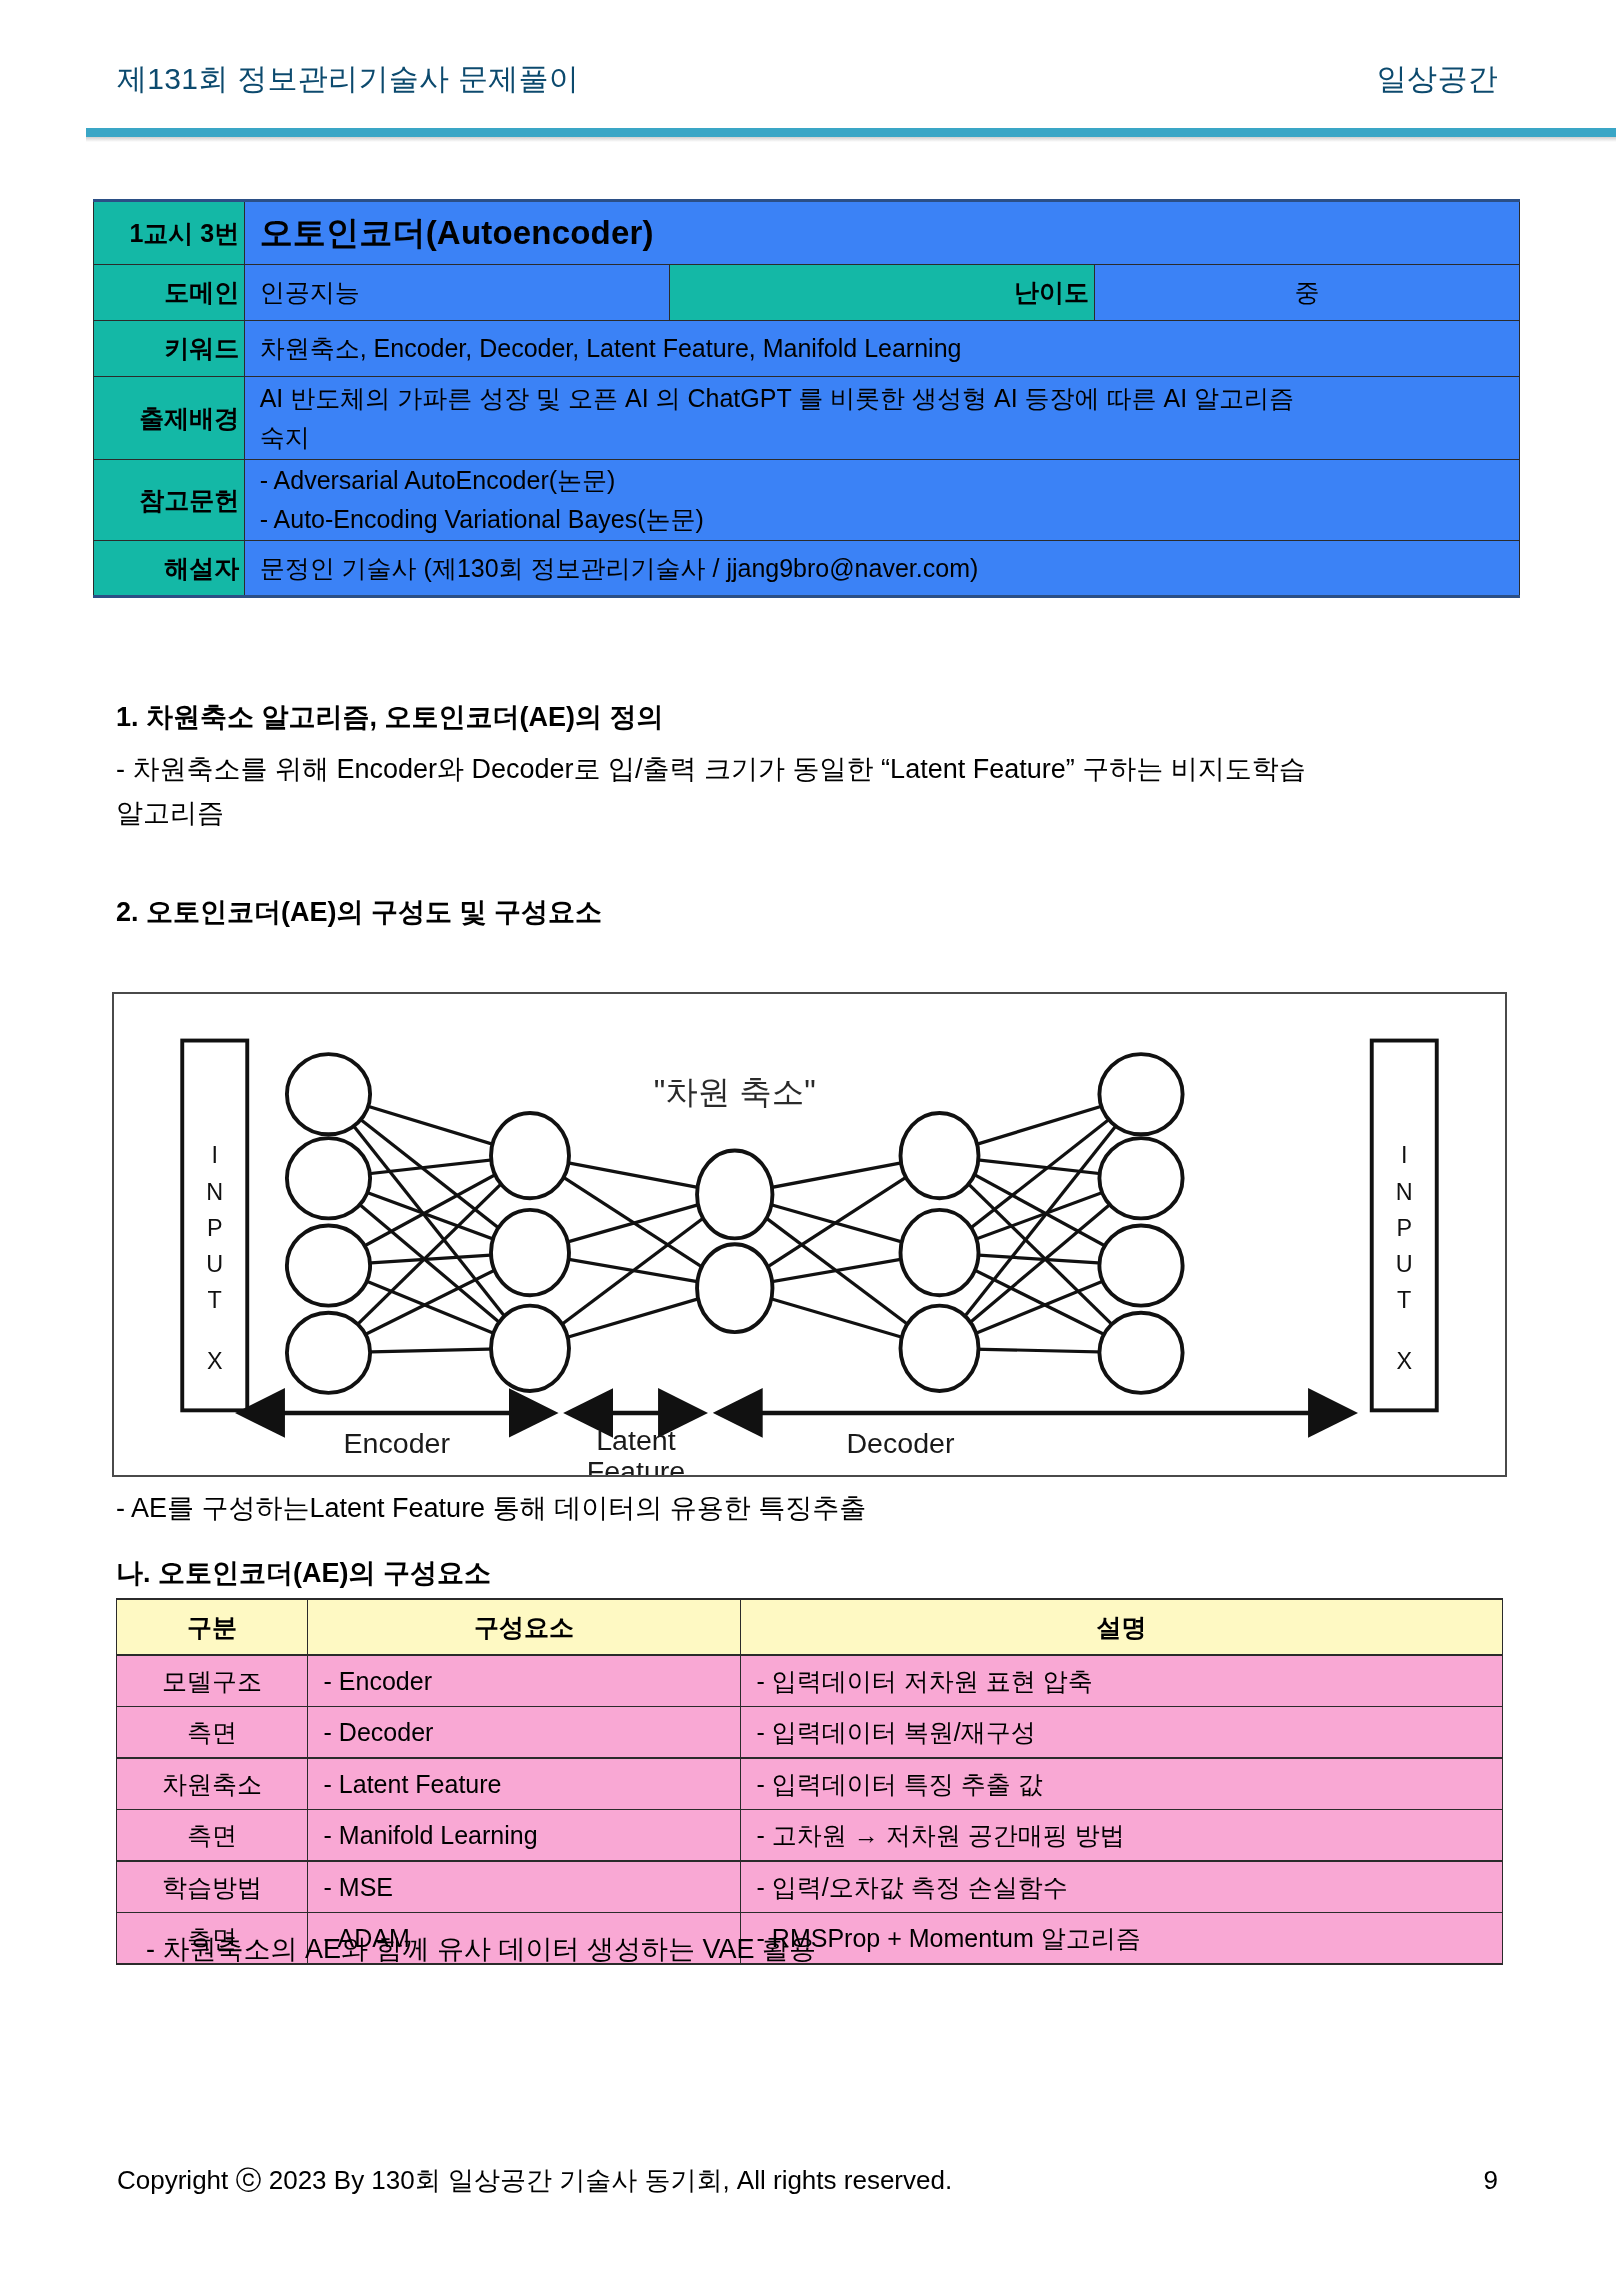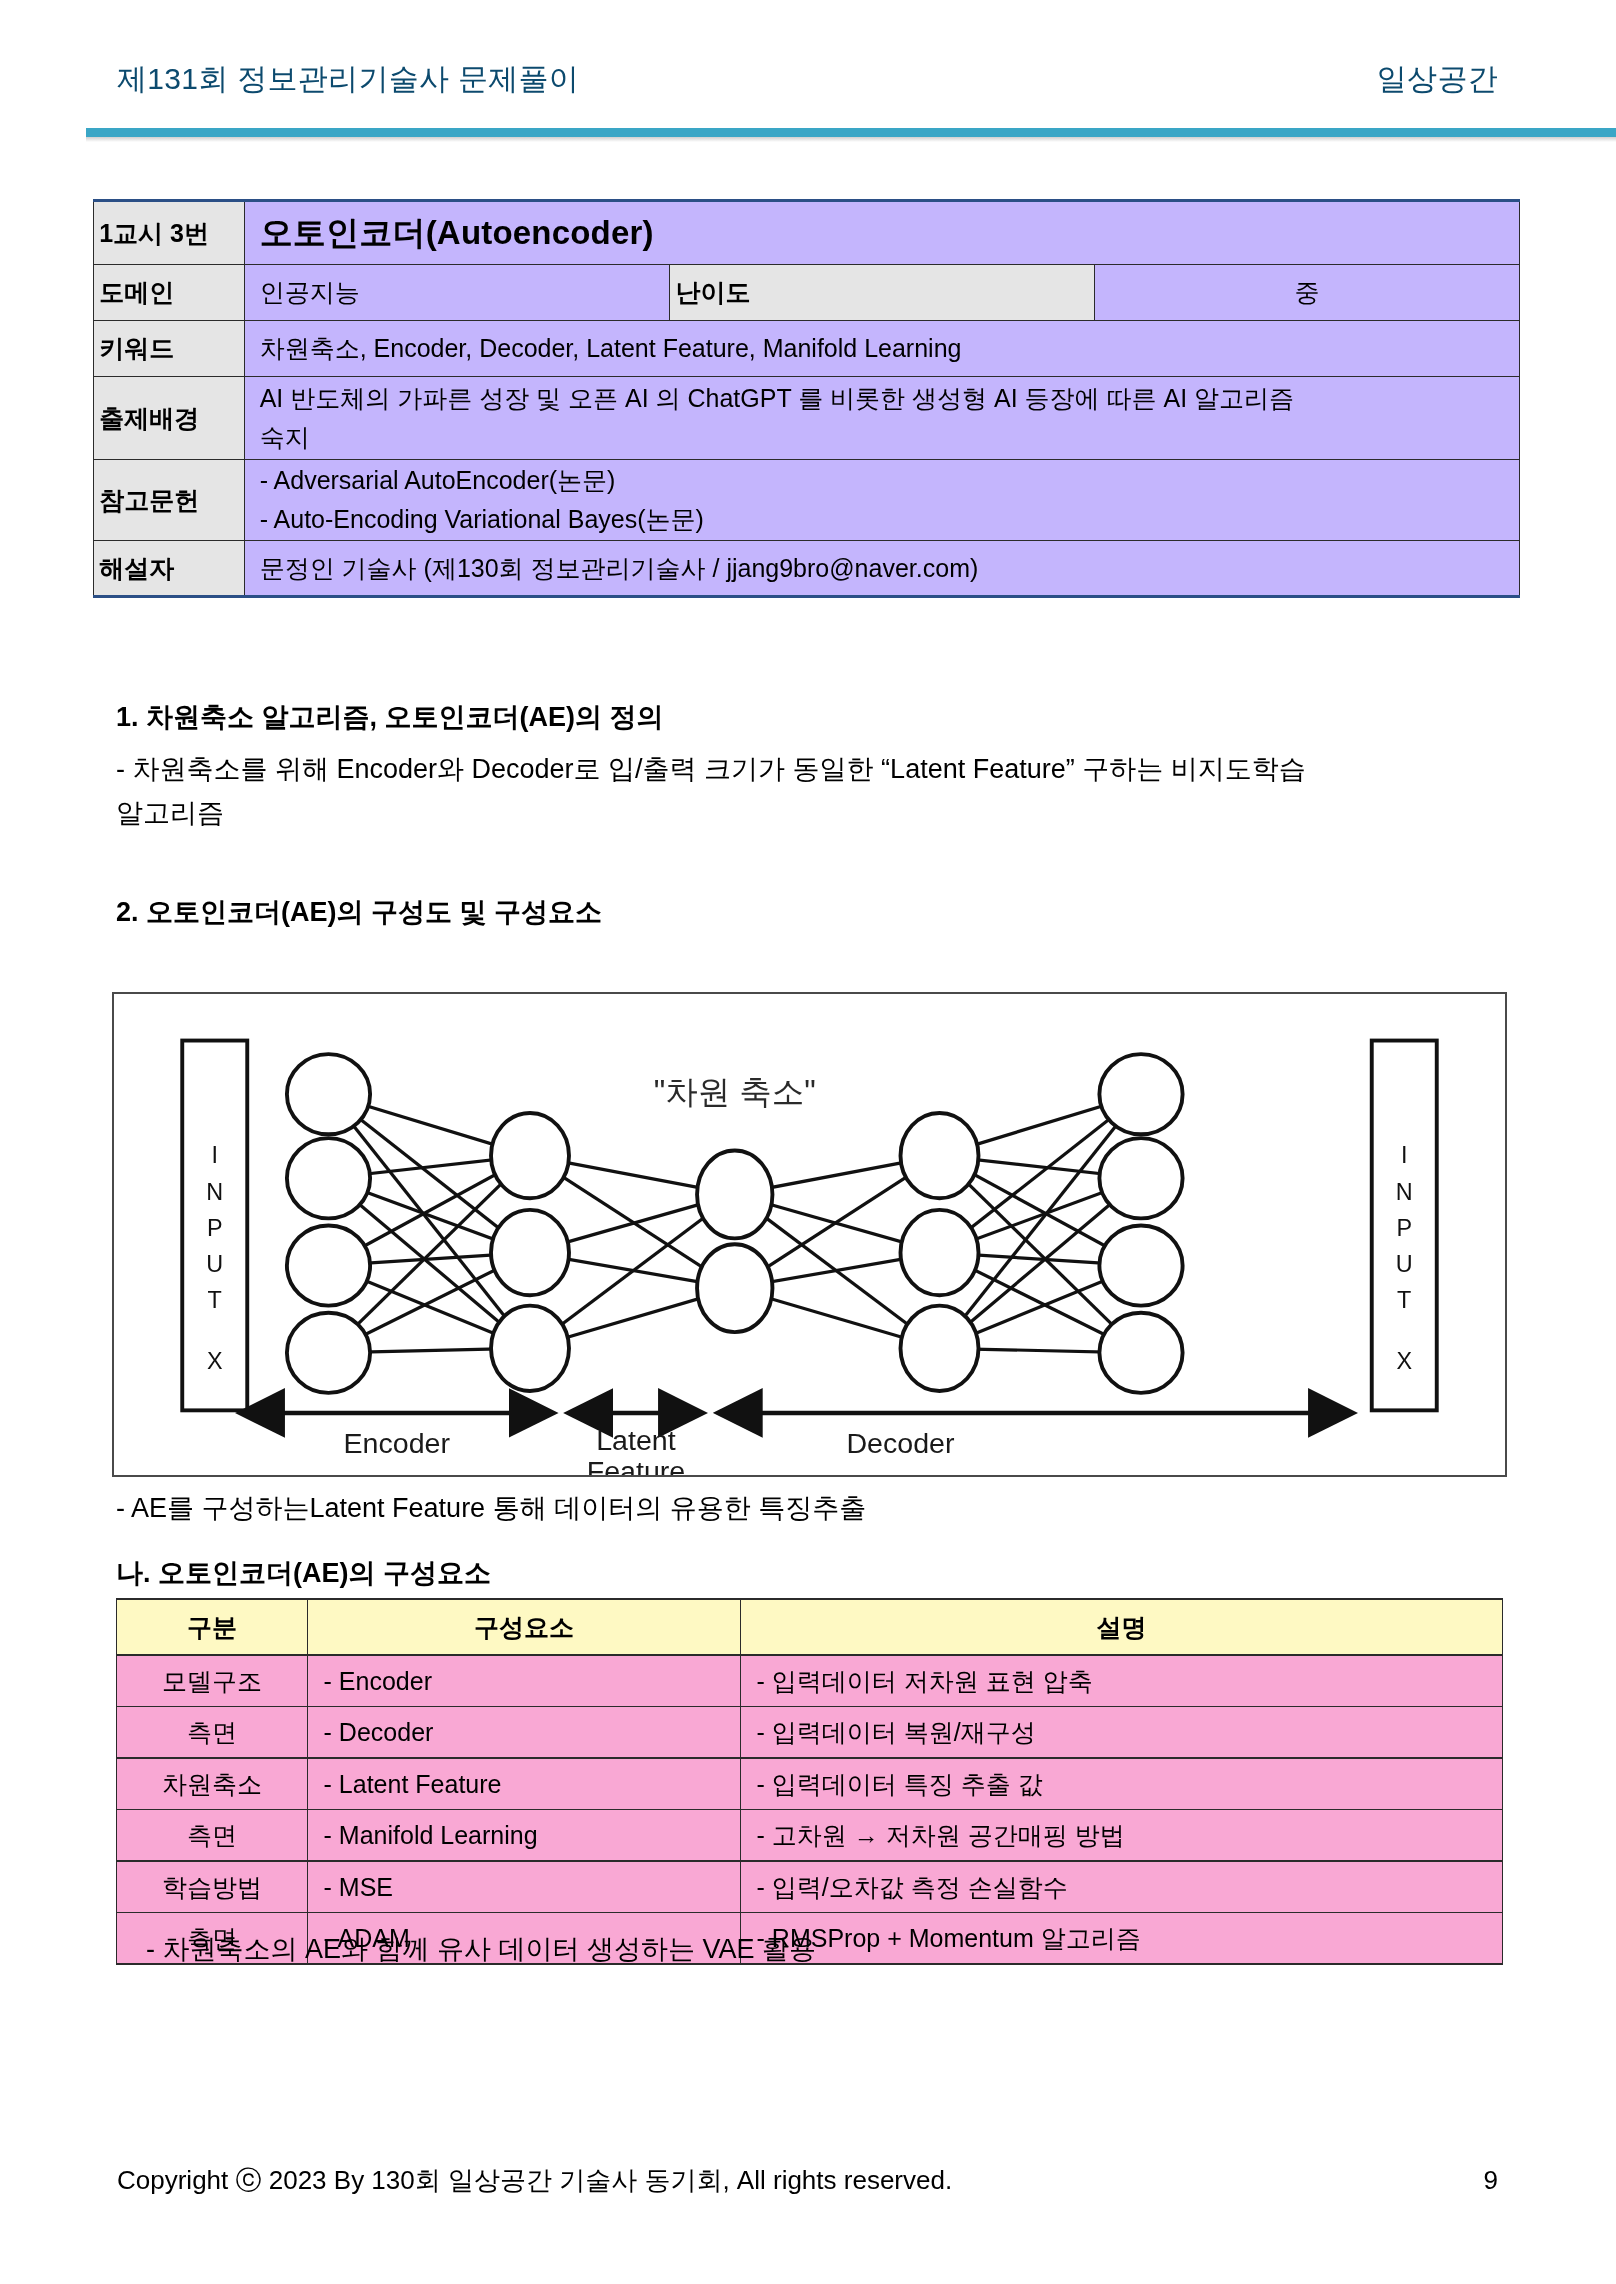--- a/index.html
+++ b/index.html
@@ -65,25 +65,25 @@
     width: 1427px;
     border-collapse: collapse;
     table-layout: fixed;
   }
   .info-table td {
     border: 1.3px solid #2b2b2b;
     padding: 0 14.3px;
     font-size: 25px;
     line-height: 1.55;
     vertical-align: middle;
-    background: #c4b5fd;
+    background: #3b82f6;
   }
   .info-table td.lbl {
-    background: #e5e5e5;
-    text-align: left;
+    background: #14b8a6;
+    text-align: right;
     font-weight: 700;
     font-size: 25px;
     padding: 0 5.2px;
   }
   .info-table tr.top-row td {
     border-top: 3.3px solid #2b4f86;
   }
   .info-table tr.last-row td {
     border-bottom: 3.3px solid #2b4f86;
   }

